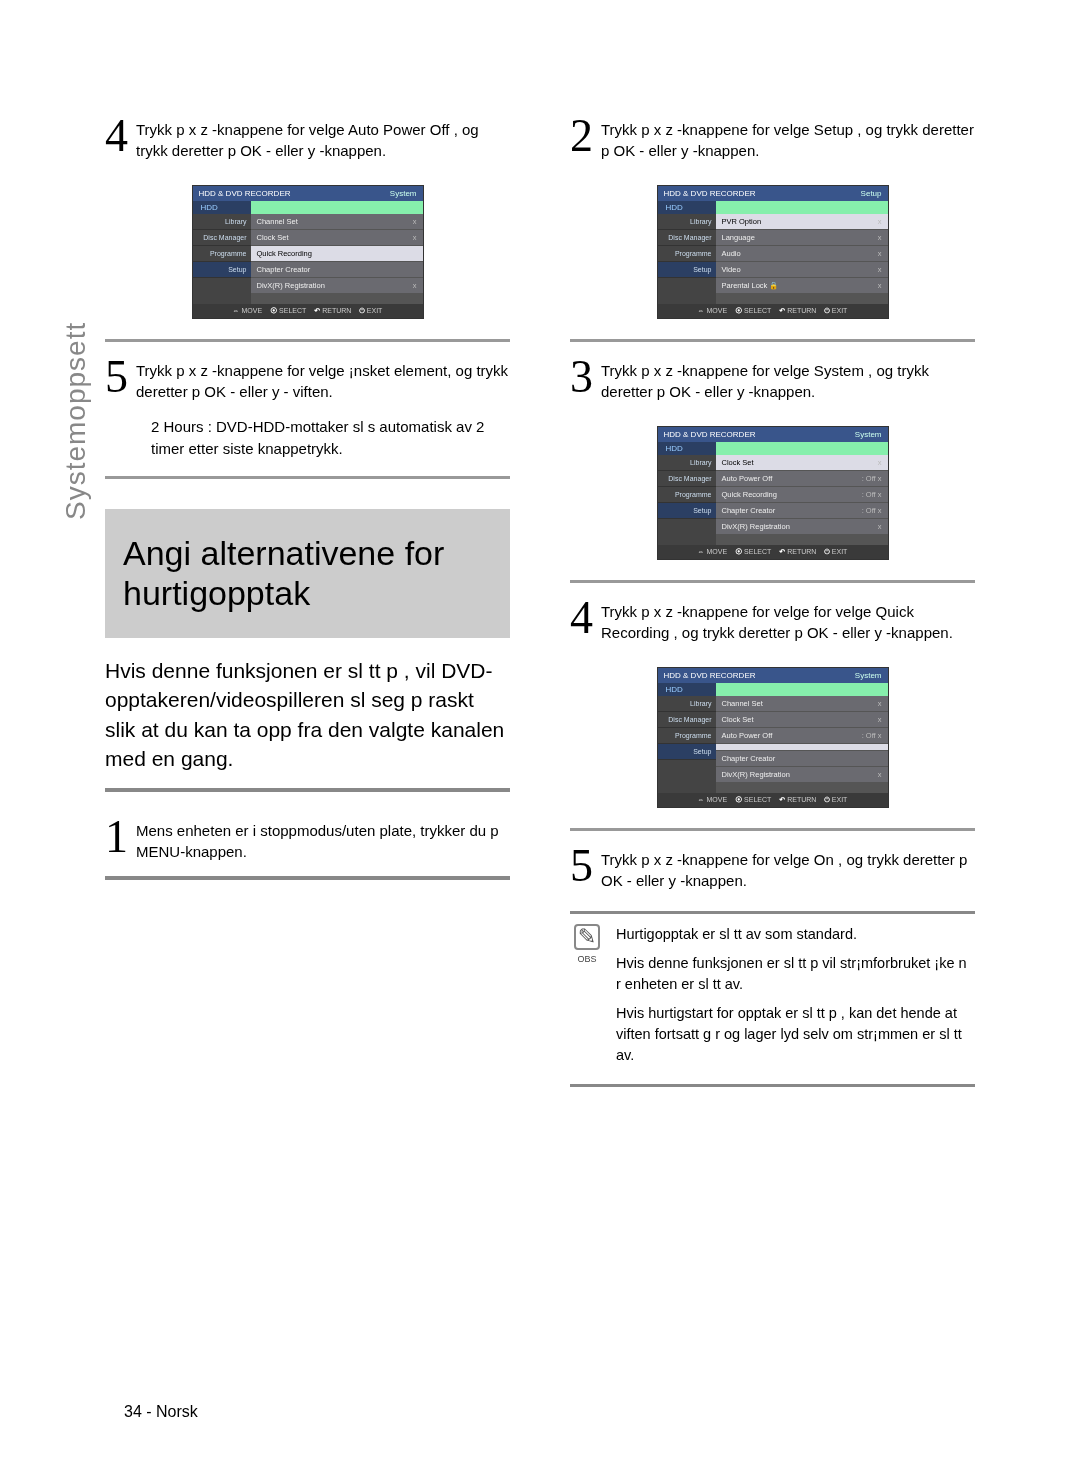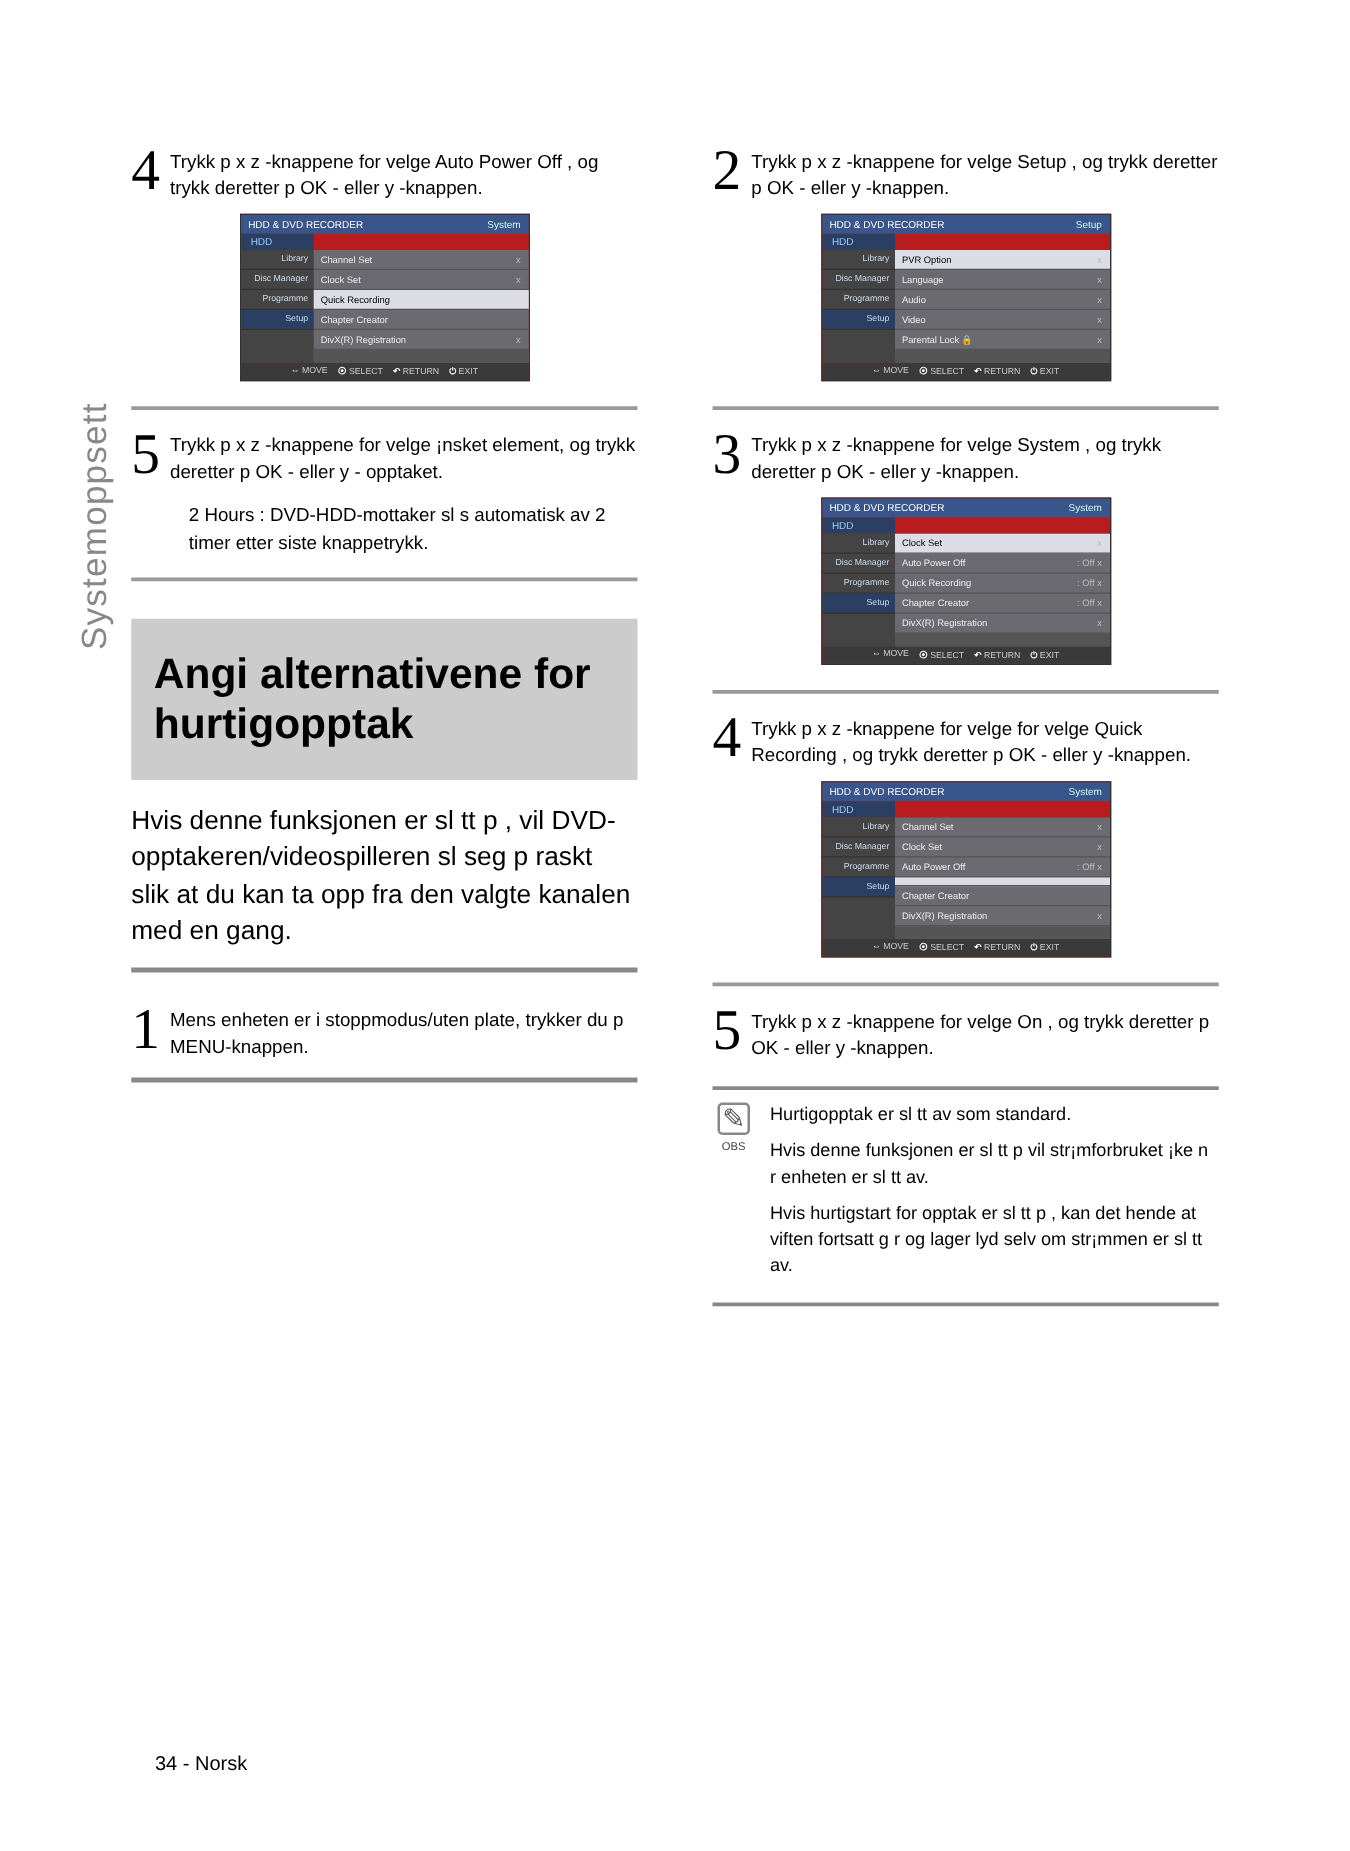--- a/index.html
+++ b/index.html
@@ -10,27 +10,27 @@
   .step.nobord{border-bottom:none}
   .step-row{display:flex;gap:8px}
   .big-num{font-size:46px;font-weight:300;line-height:1;font-family:"Times New Roman",serif}
   .step-text{font-size:15px;line-height:1.4;padding-top:6px}
   .indent{margin-left:46px;font-size:15px;line-height:1.45}
   .indent p{margin-bottom:6px}
 
   .sidelabel{position:absolute;left:60px;top:520px;transform:rotate(-90deg);transform-origin:left top;font-size:28px;color:#888;font-weight:300;letter-spacing:1px}
 
   .section-title{background:#ccc;padding:24px 18px;margin:30px 0 18px 0}
-  .section-title h2{font-size:34px;font-weight:700;line-height:1.2}
+  .section-title h2{font-size:34px;font-weight:400;line-height:1.2}
 
   .intro{font-size:21px;line-height:1.4;margin-bottom:5px}
   .intro-rule{border-bottom:4px solid #888;margin:14px 0}
 
   
-  .osd{width:232px;margin:10px auto 10px auto;border:1px solid #333;background:#b91c1c;font-size:8px;color:#fff;position:relative}
+  .osd{width:232px;margin:24px auto 10px auto;border:1px solid #333;background:#86efac;font-size:8px;color:#fff;position:relative}
   .osd-top{display:flex;justify-content:space-between;padding:3px 6px;background:#39558b;font-size:8px}
   .osd-top .rtitle{color:#cfe}
   .osd-hdd{background:#2b3f63;color:#9cf;padding:2px 8px;font-size:8px;width:58px}
   .osd-body{display:flex;min-height:86px}
   .osd-nav{width:58px;background:#444;display:flex;flex-direction:column}
   .osd-nav div{padding:4px 4px;text-align:right;border-bottom:1px solid #333;color:#cde;font-size:7px}
   .osd-nav div.active{background:#2b3f63}
   .osd-main{flex:1;background:#6a6a70}
   .osd-main .row{display:flex;justify-content:space-between;padding:3px 6px;border-bottom:1px solid #555;color:#eee;font-size:7.5px}
   .osd-main .row.hi{background:#dcdce6;color:#000}
@@ -107,21 +107,21 @@
               <span><b>↶</b> RETURN</span>
               <span><b>⏻</b> EXIT</span>
     </div>
   </div>
         </div>
     </div>
 
     <div class="step">
       <div class="step-row">
         <div class="big-num">5</div>
-        <div class="step-text">Trykk p    x z  -knappene for   velge ¡nsket element, og trykk deretter p   OK - eller  y - opptaket.</div>
+        <div class="step-text">Trykk p    x z  -knappene for   velge ¡nsket element, og trykk deretter p   OK - eller  y - viften.</div>
       </div>
       <div class="indent" style="margin-top:14px">
         <p>2 Hours  : DVD-HDD-mottaker sl s automatisk av 2 timer etter siste knappetrykk.</p>
       </div>
     </div>
 
     <div class="section-title">
       <h2>Angi alternativene for hurtigopptak</h2>
     </div>
 

